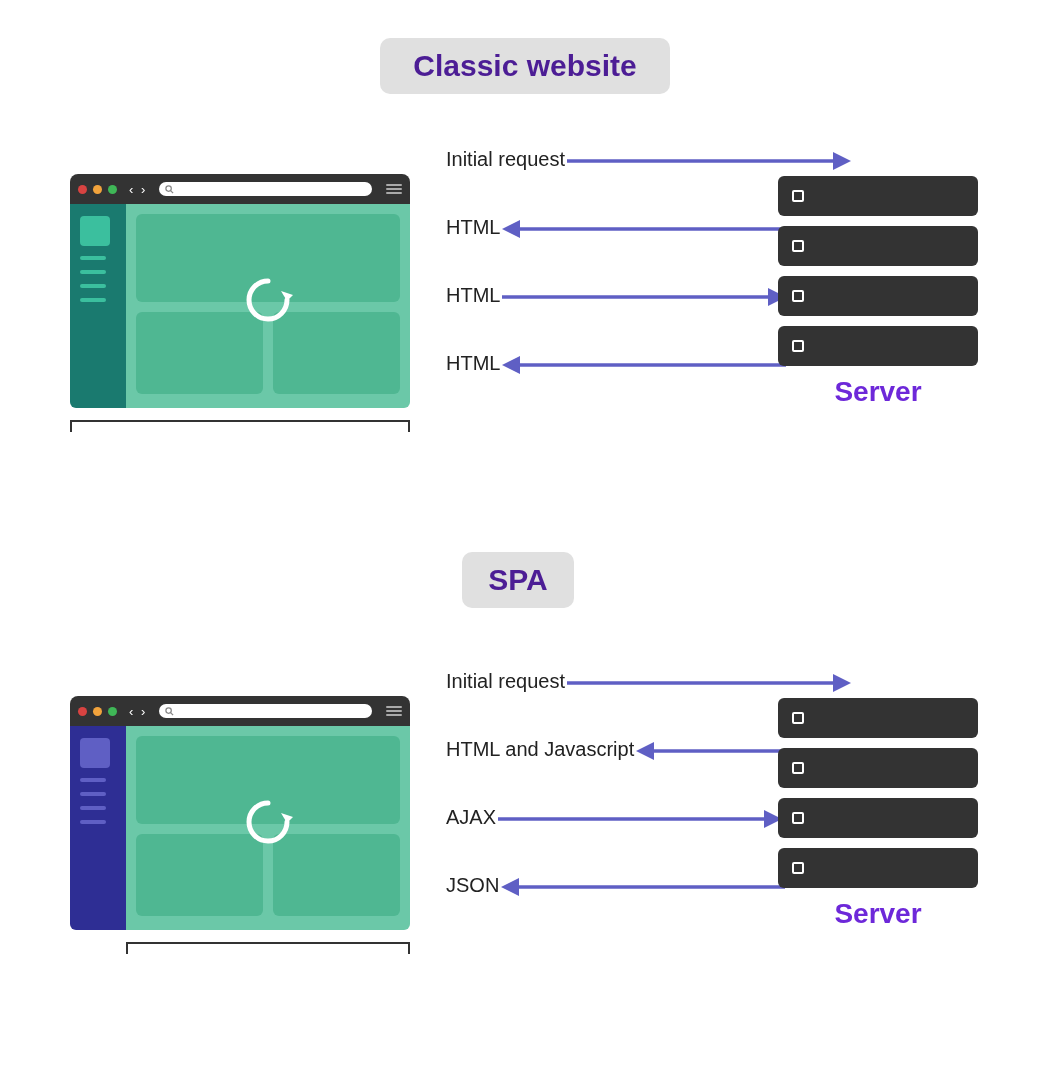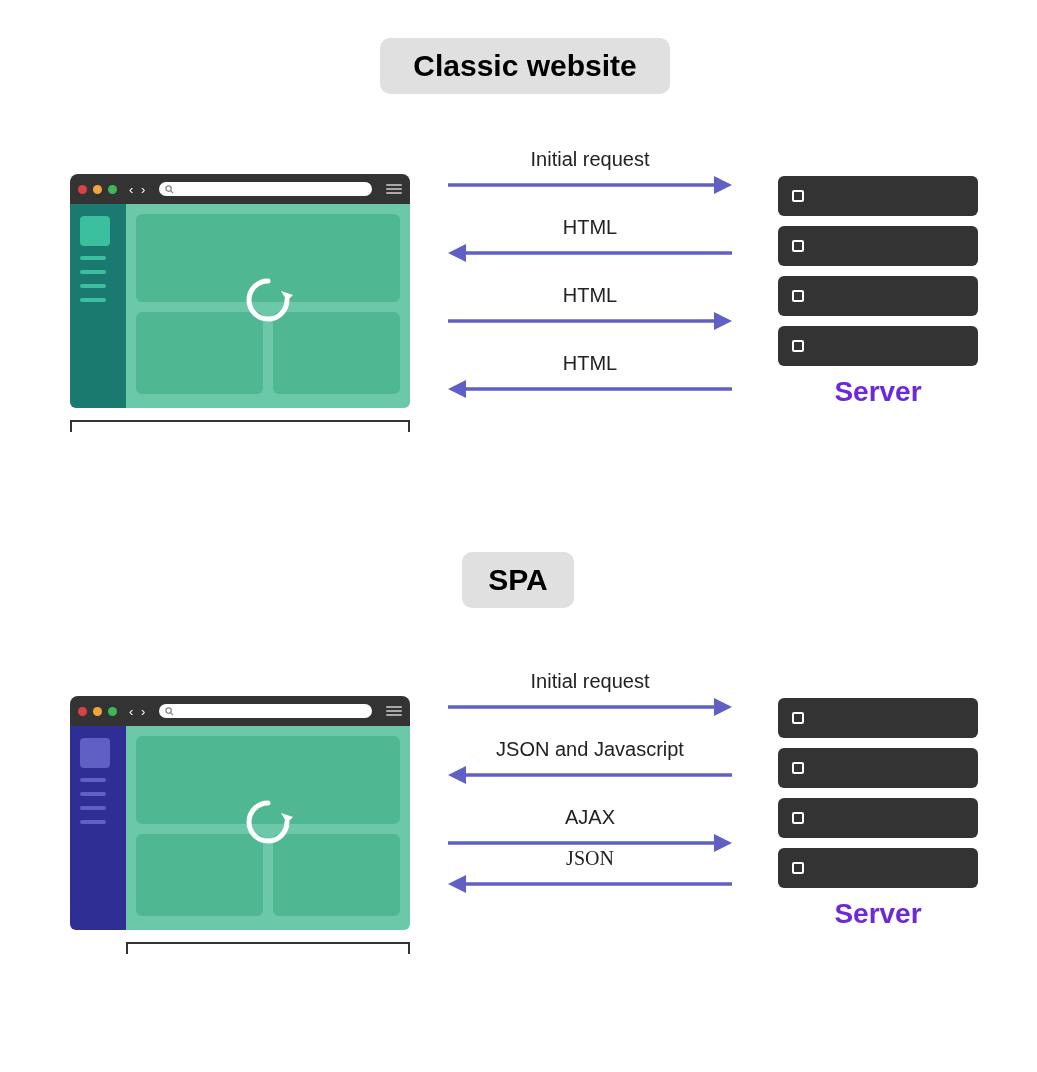--- a/index.html
+++ b/index.html
@@ -8,21 +8,21 @@
     background: #ffffff;
     width: 1037px;
     height: 1072px;
     position: relative;
   }
   .title-pill {
     position: absolute;
     background: #e0e0e0;
     border-radius: 10px;
     font-weight: 700;
-    color: #000000;
+    color: #4c1d95;
     display: flex;
     align-items: center;
     justify-content: center;
   }
   .title-pill.t1 { left: 380px; top: 38px; width: 290px; height: 56px; font-size: 30px; }
   .title-pill.t2 { left: 462px; top: 552px; width: 112px; height: 56px; font-size: 30px; }
 
   .browser {
     position: absolute;
     width: 340px;
@@ -94,21 +94,21 @@
     border-left:2px solid #333;
     border-right:2px solid #333;
     height:12px;
   }
   .bracket.br1 { left:70px; top:420px; width:340px; }
   .bracket.br2 { left:126px; top:942px; width:284px; }
 
   
   .arrow {
     position:absolute;
-    display:flex; flex-direction:column; align-items:center;
+    display:flex; align-items:center;
   }
   .arrow-label { font-size:20px; font-weight:500; color:#222; margin-bottom:2px;}
   .arrow-svg { width: 288px; height: 24px; }
   .arrow-svg line { stroke:#5f5fc4; stroke-width:3.5; }
   .arrow-svg polygon { fill:#5f5fc4; }
 
   
   .server {
     position:absolute;
     width: 200px;
@@ -258,34 +258,34 @@
 <div class="bracket br2"></div>
 
 <div class="arrow" style="left:446px; top:670px;">
   <div class="arrow-label">Initial request</div>
   <svg class="arrow-svg" viewBox="0 0 288 24">
       <line x1="2" y1="12" x2="270" y2="12"></line>
       <polygon points="268,3 286,12 268,21"></polygon>
     </svg>
 </div>
 <div class="arrow" style="left:446px; top:738px;">
-  <div class="arrow-label">JSON and Javascript</div>
+  <div class="arrow-label">HTML and Javascript</div>
   <svg class="arrow-svg" viewBox="0 0 288 24">
       <line x1="18" y1="12" x2="286" y2="12"></line>
       <polygon points="20,3 2,12 20,21"></polygon>
     </svg>
 </div>
 <div class="arrow" style="left:446px; top:806px;">
   <div class="arrow-label">AJAX</div>
   <svg class="arrow-svg" viewBox="0 0 288 24">
       <line x1="2" y1="12" x2="270" y2="12"></line>
       <polygon points="268,3 286,12 268,21"></polygon>
     </svg>
 </div>
-<div class="arrow" style="left:446px; top:847px;font-family:Liberation Serif, serif;">
+<div class="arrow" style="left:446px; top:874px;">
   <div class="arrow-label">JSON</div>
   <svg class="arrow-svg" viewBox="0 0 288 24">
       <line x1="18" y1="12" x2="286" y2="12"></line>
       <polygon points="20,3 2,12 20,21"></polygon>
     </svg>
 </div>
 
 <div class="server s2">
   <div class="rack">
       <span class="light"></span>

